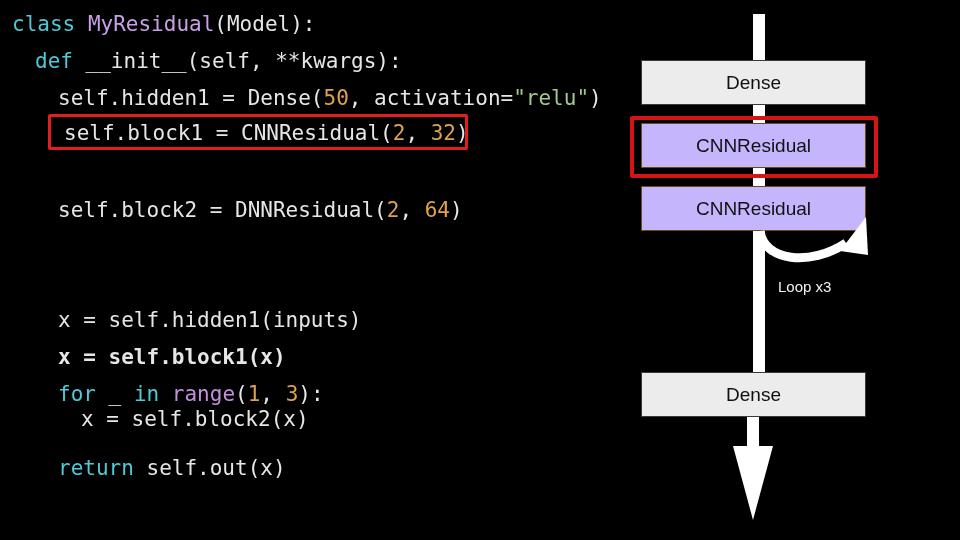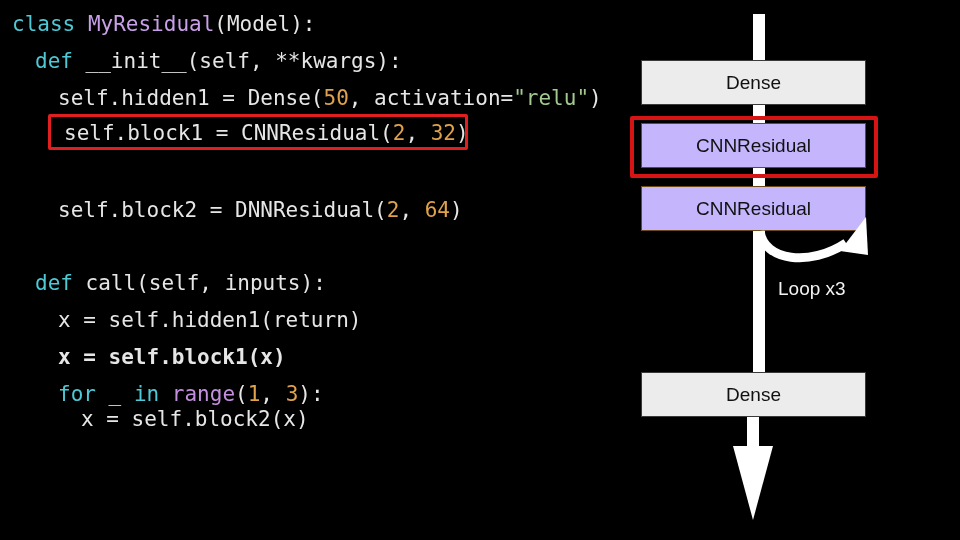--- a/index.html
+++ b/index.html
@@ -107,21 +107,21 @@
     border-radius: 2px;
     box-sizing: border-box;
     z-index: 5;
     background: transparent;
   }
   #loop-label {
     position: absolute;
     left: 158px;       
     top: 278px;
     font-family: "Liberation Sans", sans-serif;
-    font-size: 19px;
+    font-size: 15px;
     color: #f2f2f2;
     white-space: nowrap;
     z-index: 4;
   }
   #loop-arrow-svg {
     position: absolute;
     left: 110px;
     top: 195px;
     width: 170px;
     height: 110px;
@@ -149,30 +149,30 @@
 
     <div class="code-line" style="top:43px;  left:35px;"><span class="tok-kw">def</span><span class="tok-plain"> __init__(self, **kwargs):</span></div>
 
     <div class="code-line" style="top:80px;  left:58px;"><span class="tok-plain">self.hidden1 = Dense(</span><span class="tok-num">50</span><span class="tok-plain">, activation=</span><span class="tok-str">"relu"</span><span class="tok-plain">)</span></div>
 
     <div class="code-line" style="top:115px; left:58px;margin-left:6px;"><span class="tok-plain">self.block1 = CNNResidual(</span><span class="tok-num">2</span><span class="tok-plain">, </span><span class="tok-num">32</span><span class="tok-plain">)</span></div>
 
     <div class="code-line" style="top:154px; left:58px;margin-top:38px;"><span class="tok-plain">self.block2 = DNNResidual(</span><span class="tok-num">2</span><span class="tok-plain">, </span><span class="tok-num">64</span><span class="tok-plain">)</span></div>
 
 
-    <div class="code-line" style="top:265px; left:35px;"><span class="tok-kw">def</span><span class="tok-plain"> call(self, inputs):</span></div>
-
-    <div class="code-line" style="top:302px; left:58px;"><span class="tok-plain">x = self.hidden1(return)</span></div>
+
+    <div class="code-line" style="top:302px; left:58px;"><span class="tok-plain">x = self.hidden1(inputs)</span></div>
 
     <div class="code-line" style="top:339px; left:58px;font-weight:bold;"><span class="tok-plain">x = self.block1(x)</span></div>
 
     <div class="code-line" style="top:376px; left:58px;"><span class="tok-kw">for</span><span class="tok-plain"> _ </span><span class="tok-kw">in</span><span class="tok-plain"> </span><span class="tok-fn">range</span><span class="tok-plain">(</span><span class="tok-num">1</span><span class="tok-plain">, </span><span class="tok-num">3</span><span class="tok-plain">):</span></div>
 
     <div class="code-line" style="top:401px; left:81px;"><span class="tok-plain">x = self.block2(x)</span></div>
 
+    <div class="code-line" style="top:450px; left:58px;"><span class="tok-kw">return</span><span class="tok-plain"> self.out(x)</span></div>
 
     <div id="code-highlight"></div>
   </div>
 
   <div id="diagram">
 
     <div class="spine" style="top:14px;  height:58px;"></div>
     <div class="spine" style="top:100px; height:28px;"></div>
     <div class="spine" style="top:163px; height:28px;"></div>
     <div class="spine" style="top:226px; height:147px;"></div>

